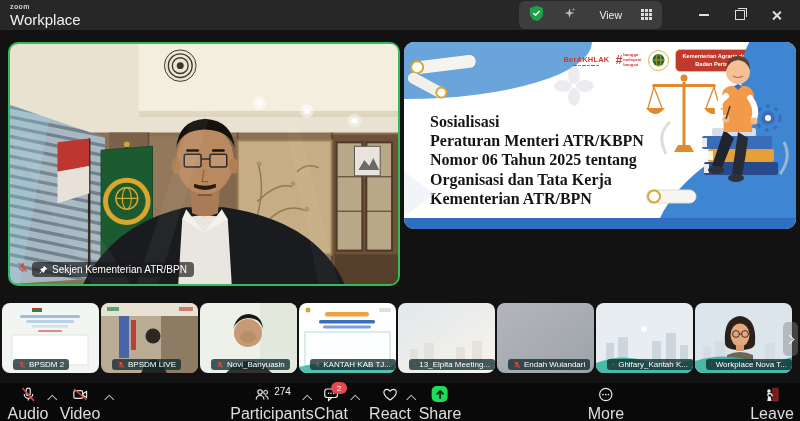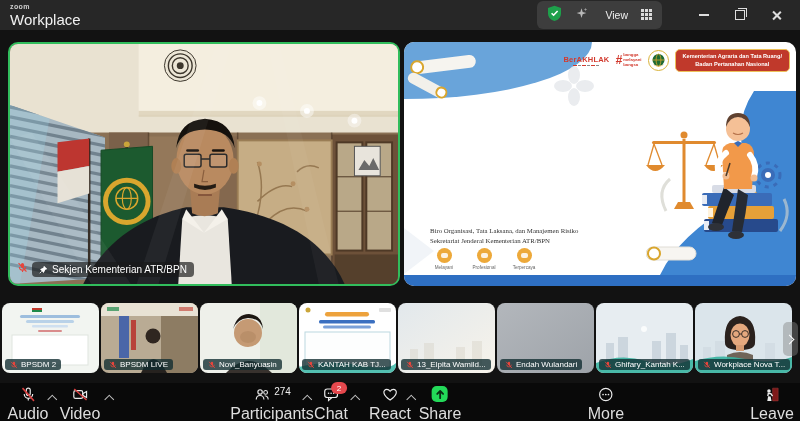--- a/index.html
+++ b/index.html
@@ -7,40 +7,40 @@
     width:800px;height:421px;position:relative;overflow:hidden;
     background:#121212;font-family:"Liberation Sans",sans-serif;
     -webkit-font-smoothing:antialiased;
   }
   
   .titlebar{position:absolute;top:0;left:0;right:0;height:30px;background:#272727;}
   .brand{position:absolute;left:10px;top:3px;line-height:1;}
   .brand .z{display:block;font-size:7px;font-weight:700;color:#cfcfcf;letter-spacing:.4px;}
   .brand .w{display:block;font-size:15px;color:#f1f1f1;margin-top:2px;}
   .tb-right{position:absolute;right:6px;top:0;height:30px;display:flex;align-items:center;}
-  .view-pill{display:flex;align-items:center;gap:13px;background:#3d3d3d;border-radius:6px;padding:4px 10px;margin-right:24px;}
+  .view-pill{display:flex;align-items:center;gap:19px;background:#3d3d3d;border-radius:6px;padding:4px 10px;margin-right:24px;}
   .view-label{font-size:10.5px;color:#eee;margin-left:4px;}
   .win-btn{width:36px;height:30px;display:flex;align-items:center;justify-content:center;cursor:default;}
   .min-ic{width:10px;height:1.6px;background:#ddd;}
   .restore-ic{width:8px;height:8px;border:1.2px solid #ddd;position:relative;background:#272727;}
   .restore-ic::before{content:"";position:absolute;top:-3.4px;left:2px;width:8px;height:8px;border-top:1.2px solid #ddd;border-right:1.2px solid #ddd;}
   .x-ic{width:11px;height:11px;position:relative;}
   .x-ic::before,.x-ic::after{content:"";position:absolute;left:5px;top:0;width:1.5px;height:11px;background:#ddd;}
   .x-ic::before{transform:rotate(45deg);}
   .x-ic::after{transform:rotate(-45deg);}
 
   
   .tile-speaker{position:absolute;left:8px;top:42px;width:392px;height:244px;border-radius:10px;
     border:2px solid #31bd5c;box-sizing:border-box;overflow:hidden;background:#6b5a44;}
   .tile-speaker svg.scene{display:block;width:100%;height:100%;}
   .speaker-tag{position:absolute;left:7px;bottom:7px;display:flex;align-items:flex-start;gap:4px;}
   .tag-pill{display:flex;align-items:center;gap:4px;background:rgba(25,25,25,.68);border-radius:4px;
     padding:2px 7px;color:#fff;font-size:10px;white-space:nowrap;}
 
-  .tile-slide{position:absolute;left:404px;top:42px;width:392px;height:244px;border-radius:10px;overflow:hidden;background:#ffffff;}
+  .tile-slide{position:absolute;left:404px;top:42px;width:392px;height:187px;border-radius:10px;overflow:hidden;background:#ffffff;}
   .corner-blue{position:absolute;left:0;top:0;width:188px;height:57px;background:#69a4da;border-bottom-right-radius:100% 100%;}
   .scroll1{position:absolute;left:8px;top:16px;width:64px;height:13px;border-radius:7px;background:#f6f4ef;transform:rotate(-7deg);}
   .scroll1::before{content:"";position:absolute;left:-2px;top:-1px;width:10px;height:10px;border-radius:50%;border:2.5px solid #d9a62e;background:#fff;}
   .scroll2{position:absolute;left:2px;top:38px;width:42px;height:11px;border-radius:6px;background:#f2f0ea;transform:rotate(28deg);}
   .scroll2::before{content:"";position:absolute;right:-1px;top:-1px;width:8px;height:8px;border-radius:50%;border:2px solid #d9a62e;background:#fff;}
   .flower{position:absolute;left:150px;top:24px;width:40px;height:40px;opacity:.75;}
   .corner-bl{position:absolute;left:0;bottom:12px;width:30px;height:46px;background:#e8ecf4;opacity:.6;
     clip-path:polygon(0 100%,100% 50%,0 0);}
   .slide-band{position:absolute;left:0;bottom:0;width:100%;height:11px;background:#2e6fc2;}
 
@@ -66,21 +66,21 @@
   .values-row{position:absolute;left:24px;top:206px;display:flex;gap:8px;}
   .value-item{width:32px;display:flex;flex-direction:column;align-items:center;}
   .value-circle{width:15px;height:15px;border-radius:50%;background:#eda93a;display:flex;align-items:center;justify-content:center;}
   .value-circle i{width:7px;height:5px;border-radius:2px;background:rgba(255,255,255,.85);display:block;}
   .value-label{font-size:4.6px;color:#666;margin-top:2px;}
   .illu{position:absolute;right:0;bottom:11px;width:150px;height:184px;}
 
   
   .thumb{position:absolute;top:303px;width:97px;height:70px;border-radius:8px;overflow:hidden;background:#2a2a2a;}
   .thumb svg{display:block;width:100%;height:100%;}
-  .thumb-pill{position:absolute;left:3px;bottom:3px;display:flex;align-items:center;gap:3px;
+  .thumb-pill{position:absolute;left:11px;bottom:3px;display:flex;align-items:center;gap:3px;
     background:rgba(16,43,48,.78);border-radius:3px;padding:1px 5px;color:#fff;font-size:8px;
     max-width:90%;white-space:nowrap;overflow:hidden;}
   .film-next{position:absolute;right:2px;top:322px;width:15px;height:34px;background:rgba(130,130,130,.45);
     border-radius:5px;display:flex;align-items:center;justify-content:center;}
   .chev-right{width:6px;height:6px;border-top:1.8px solid #fff;border-right:1.8px solid #fff;transform:rotate(45deg);margin-left:-2px;}
 
   
   .toolbar{position:absolute;left:0;right:0;bottom:0;height:38px;background:#090909;}
   .tbi{position:absolute;top:3px;display:flex;flex-direction:column;align-items:center;transform:translateX(-50%);}
   .tbi .row{height:18px;display:flex;align-items:flex-start;gap:3px;}
@@ -301,20 +301,27 @@
       <circle cx="10.5" cy="10" r="6" fill="#1e6b33"></circle>
       <ellipse cx="10.5" cy="10" rx="2.4" ry="6" fill="none" stroke="#d9a62e" stroke-width=".8"></ellipse>
       <line x1="4.5" y1="10" x2="16.5" y2="10" stroke="#d9a62e" stroke-width=".8"></line>
       <path d="M4.5 14 Q10.5 18 16.5 14 Q10.5 19.5 4.5 14Z" fill="#d9a62e"></path>
     </svg>
     <div class="ministry-badge">
       <span>Kementerian Agraria dan Tata Ruang/</span><br>
       <span>Badan Pertanahan Nasional</span>
     </div>
   </div>
+  <div class="slide-title">
+    <span>Sosialisasi</span>
+    <span>Peraturan Menteri ATR/KBPN</span>
+    <span>Nomor 06 Tahun 2025 tentang</span>
+    <span>Organisasi dan Tata Kerja</span>
+    <span>Kementerian ATR/BPN</span>
+  </div>
   <div class="slide-sub">
     <span>Biro Organisasi, Tata Laksana, dan Manajemen Risiko</span>
     <span>Sekretariat Jenderal Kementerian ATR/BPN</span>
   </div>
   <div class="values-row">
     <div class="value-item">
       <span class="value-circle">
           <i></i>
         </span>
       <span class="value-label">Melayani</span>
@@ -478,21 +485,21 @@
         <rect x="58" y="44" width="9" height="20"></rect>
         <rect x="74" y="38" width="10" height="26"></rect>
       </g>
     </svg>
   <span class="thumb-pill">
       <svg width="8" height="8" viewBox="0 0 10 10">
         <rect x="3.6" y="0.8" width="2.8" height="4.6" rx="1.4" fill="#e8453c"></rect>
         <path d="M2.2 4.6a2.8 2.8 0 0 0 5.6 0" stroke="#e8453c" fill="none" stroke-width="1"></path>
         <line x1="1.4" y1="1" x2="8.6" y2="8.8" stroke="#e8453c" stroke-width="1.1"></line>
       </svg>
-      <span>13_Elpita Wamild...</span>
+      <span>13_Elpita Meeting...</span>
     </span>
 </div>
 <div class="thumb" style="left:497px">
   <svg viewBox="0 0 97 70">
       <defs>
         <linearGradient id="g6" x1="0" y1="0" x2="1" y2="1">
           <stop offset="0" stop-color="#b3b7bc"></stop>
           <stop offset="1" stop-color="#9ea3a9"></stop>
         </linearGradient>
       </defs>

